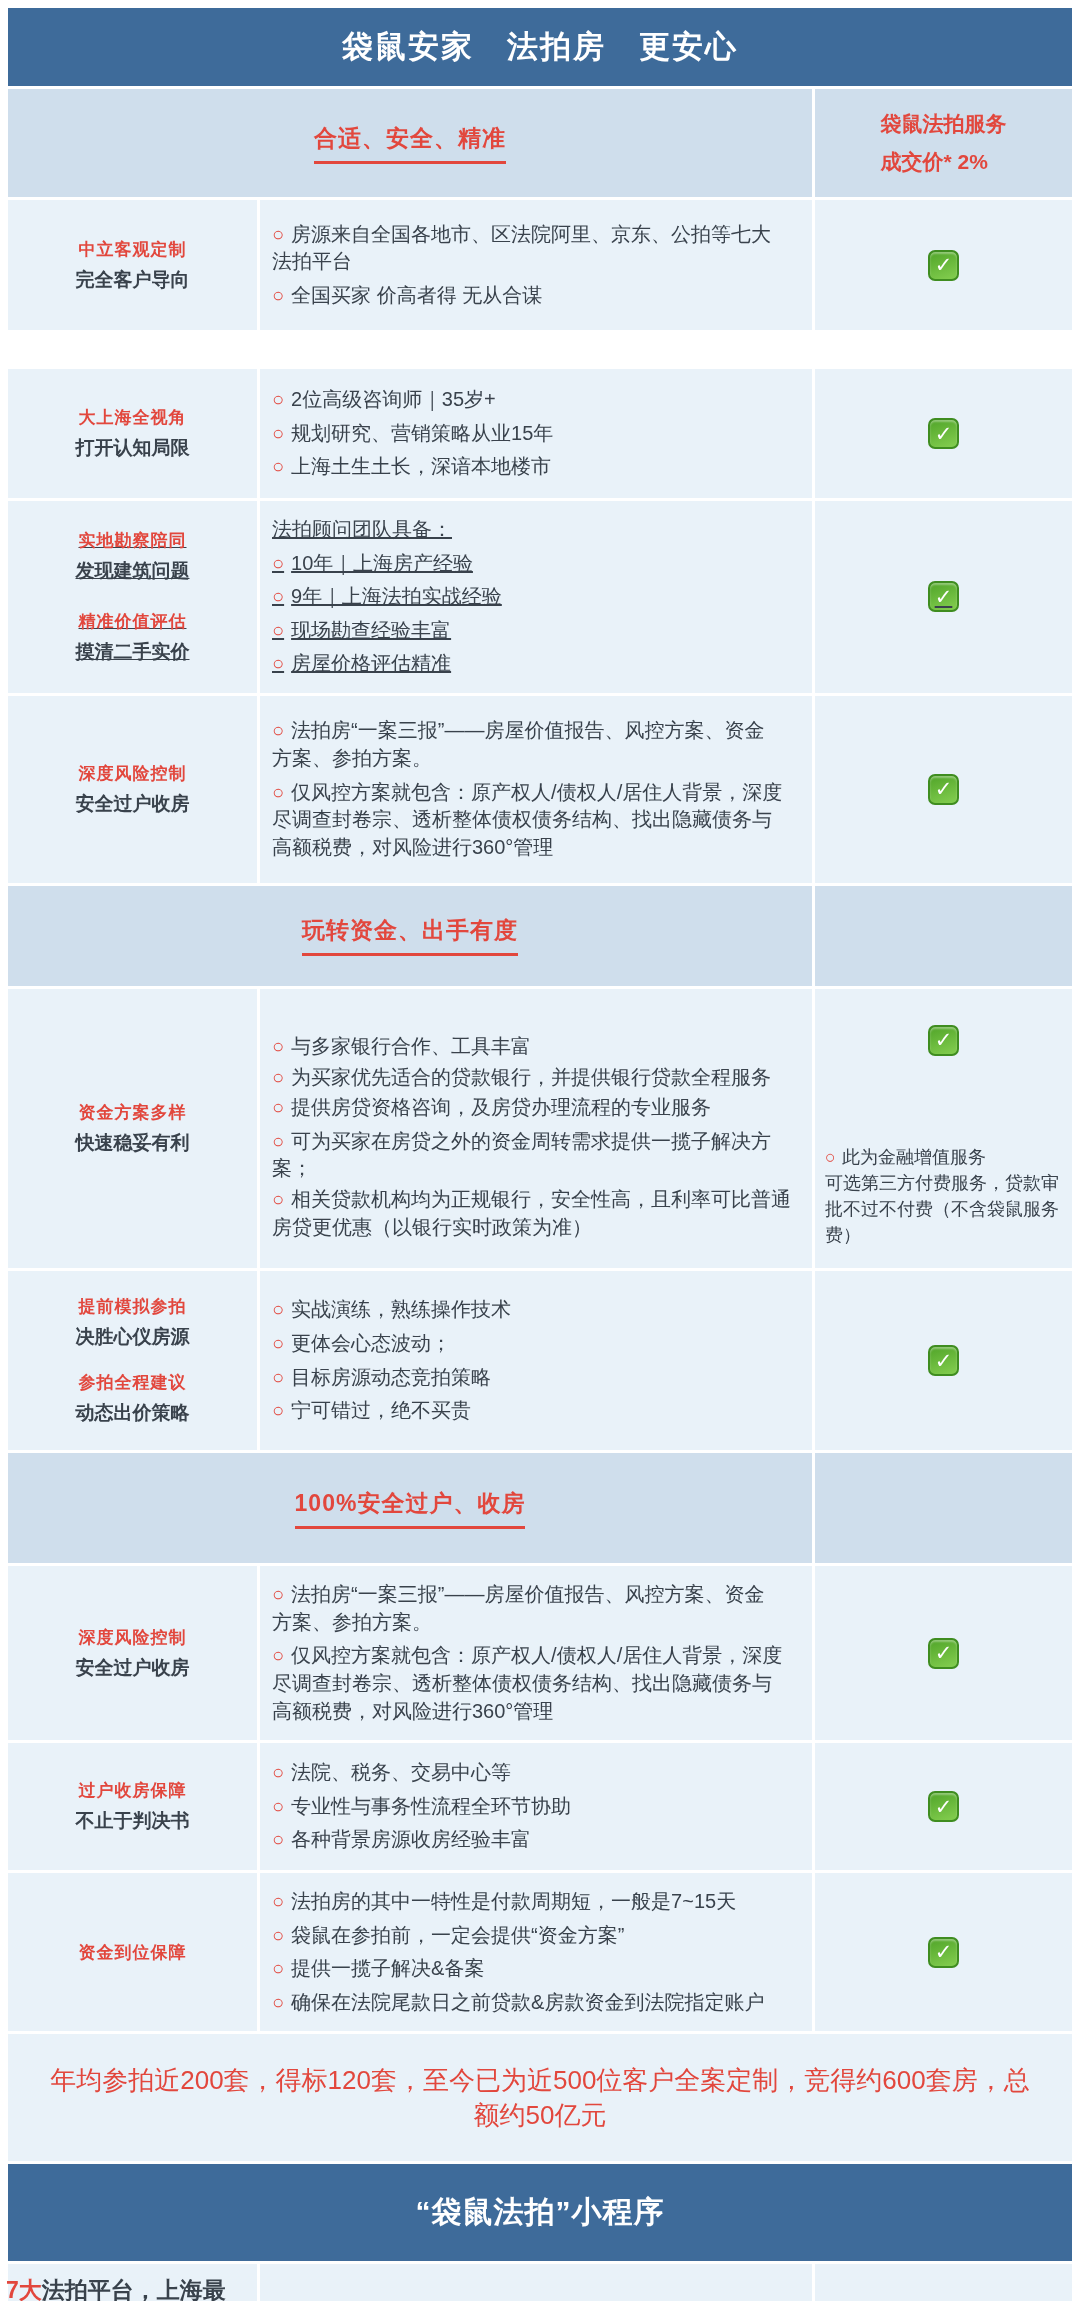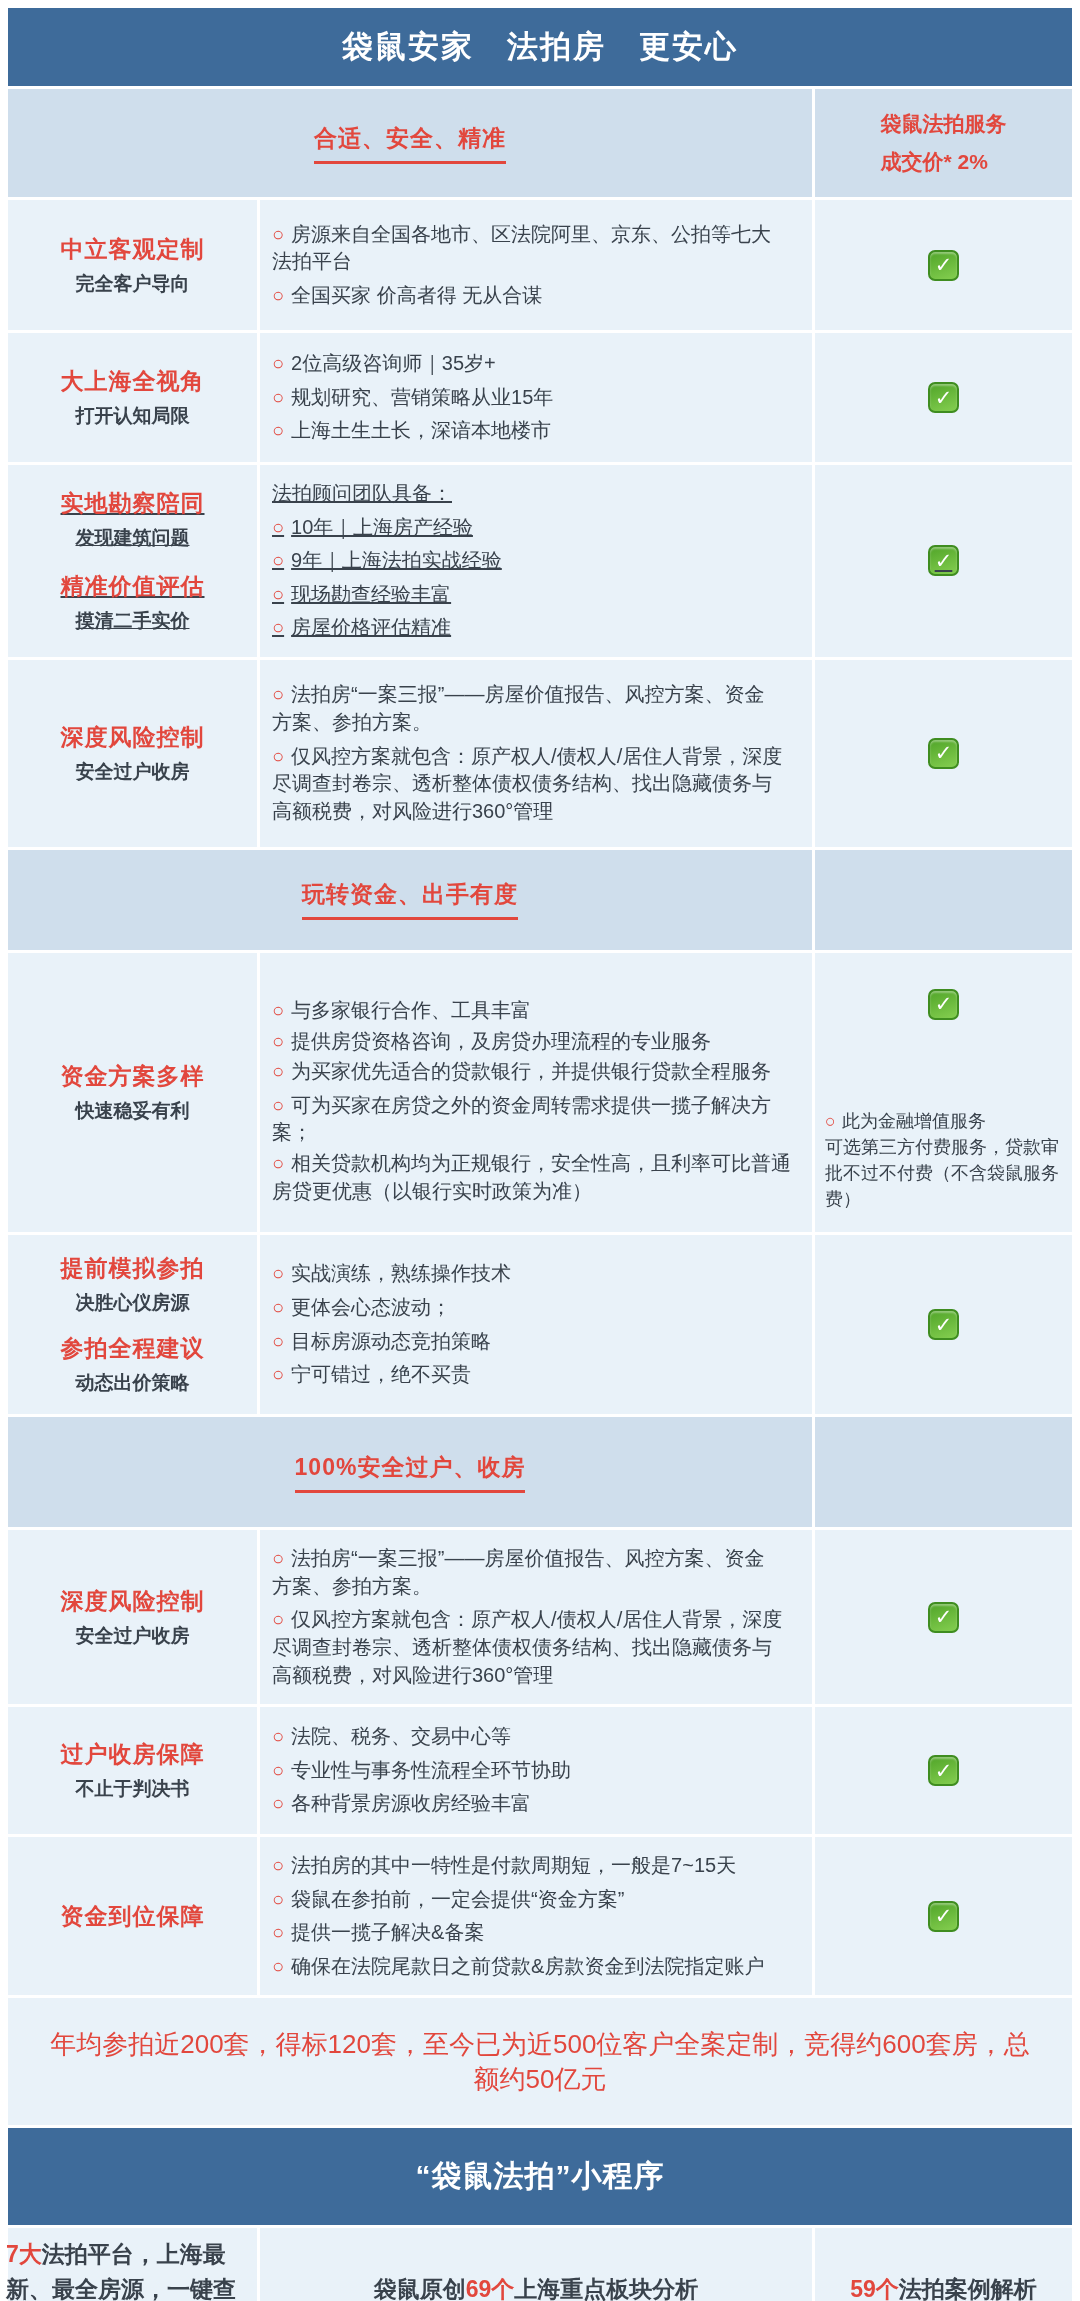--- a/index.html
+++ b/index.html
@@ -27,21 +27,21 @@
     color:#e2473d; font-size:23px; font-weight:bold; letter-spacing:1px;
     border-bottom:3px solid #e2473d; padding-bottom:7px;
   }
   .fee { color:#e2473d; font-size:21px; font-weight:bold; text-align:left; line-height:1.8; }
 
   
   .row { display:grid; grid-template-columns:249px 552px 257px; column-gap:3px; }
   .cell { background:#e9f2f9; }
   .label-cell { display:flex; flex-direction:column; align-items:center; justify-content:center; text-align:center; padding:8px 6px; gap:6px; }
   .label-cell.two { justify-content:space-evenly; }
-  .lbl-title { color:#e2473d; font-size:23px; font-weight:bold; letter-spacing:1px; }
+  .lbl-title { color:#e2473d; font-size:17px; font-weight:bold; letter-spacing:1px; }
   .lbl-sub { color:#39424c; font-size:19px; font-weight:bold; margin-top:6px; }
   .bullets-cell { display:flex; flex-direction:column; justify-content:center; padding:12px 28px 12px 12px; }
   .bullet, .intro, .note1, .note2 { font-size:20px; line-height:1.38; margin:3px 0; color:#39424c; }
   .bullet::before { content:"○"; color:#e2473d; font-weight:bold; margin-right:7px; }
   .check-cell { display:flex; align-items:center; justify-content:center; }
   .check {
     width:31px; height:31px; border-radius:7px;
     background:linear-gradient(160deg,#56a92d 10%,#7fca4c 90%);
     border:2px solid #3f8d20;
     color:#fff; font-size:21px; font-weight:bold;
@@ -62,21 +62,21 @@
 
   
   .footer-row { min-height:121px; }
   .foot-cell { display:flex; align-items:center; font-size:23px; font-weight:600; line-height:1.5; }
   .foot-cell.left { justify-content:flex-start; padding:8px 4px; }
   .foot-cell.left p { margin-left:-6px; }
   .foot-cell.center { justify-content:center; text-align:center; padding:8px 10px; }
   .red { color:#e2473d; }
 
   
-  .r1 { min-height:130px; } .r2 { min-height:129px; } .r3 { min-height:180px;text-decoration:underline; }
+  .r1 { min-height:130px; } .r2 { min-height:129px;margin-top:36px; } .r3 { min-height:180px;text-decoration:underline; }
   .r4 { min-height:187px; } .r5 { min-height:262px; } .r6 { min-height:179px; }
   .r7 { min-height:144px; } .r8 { min-height:127px; } .r9 { min-height:152px; }
   .band1 { min-height:108px; } .band2 { min-height:100px; } .band3 { min-height:110px; }
 </style>
 </head>
 <body>
 
 <div class="page">
   <div class="stack">
 
@@ -186,22 +186,22 @@
     <div class="row r5">
       <div class="cell label-cell">
         <div>
           <div class="lbl-title">资金方案多样</div>
           <div class="lbl-sub">快速稳妥有利</div>
         </div>
       </div>
       <div class="cell bullets-cell split">
         <div>
           <p class="bullet">与多家银行合作、工具丰富</p>
+          <p class="bullet">为买家优先适合的贷款银行，并提供银行贷款全程服务</p>
           <p class="bullet">提供房贷资格咨询，及房贷办理流程的专业服务</p>
-          <p class="bullet">为买家优先适合的贷款银行，并提供银行贷款全程服务</p>
         </div>
         <div>
           <p class="bullet">可为买家在房贷之外的资金周转需求提供一揽子解决方案；</p>
           <p class="bullet">相关贷款机构均为正规银行，安全性高，且利率可比普通房贷更优惠（以银行实时政策为准）</p>
         </div>
       </div>
       <div class="side-split">
         <div class="check">
             <span>✓</span>
           </div>

